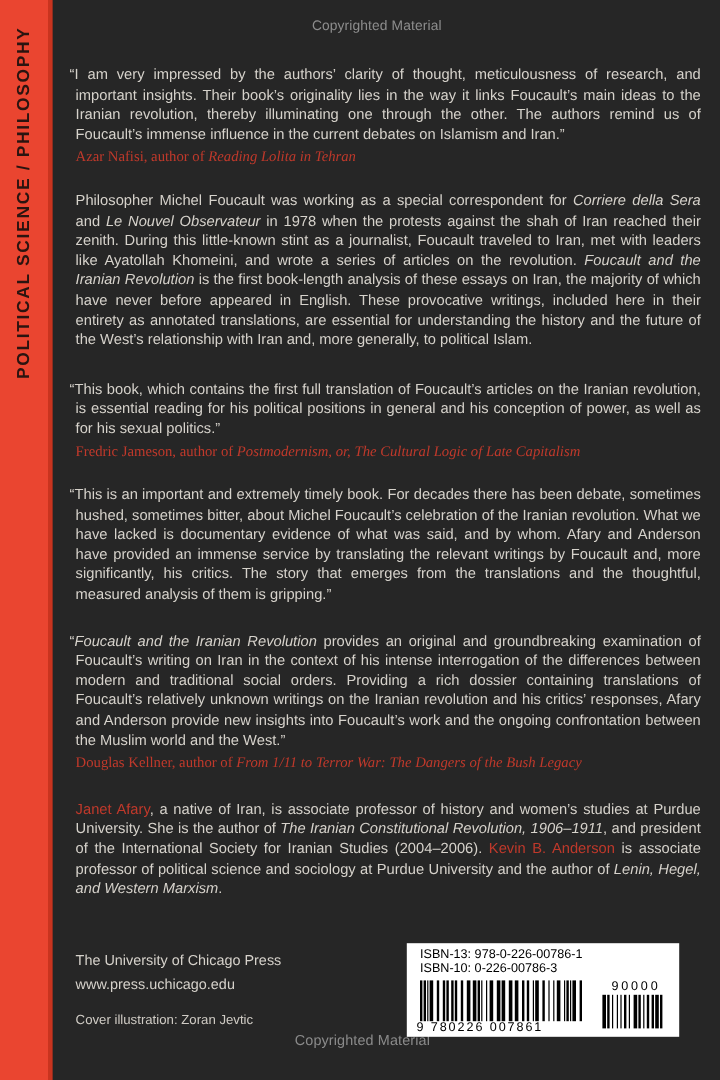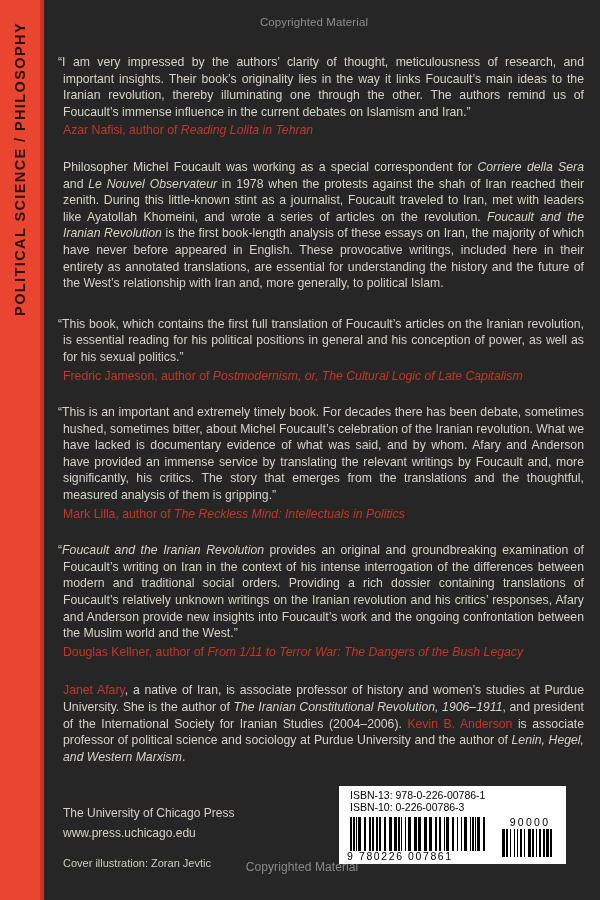--- a/index.html
+++ b/index.html
@@ -100,41 +100,42 @@
     margin: 0 0 2px 0;
   }
   .blurb.hang {
     text-indent: -5px;
   }
   .attrib {
     color: #c0392b;
     font-size: 12.25px;
     line-height: 16.6px;
     margin: 0;
+    font-family: Liberation Serif, serif;
   }
   .attrib em, .blurb em, .bio em {
     font-style: italic;
   }
   .gap-md { height: 20px; }
   .gap-lg { height: 22px; }
   .bio {
     color: #d6d2cb;
     font-size: 12.25px;
     line-height: 16.6px;
     text-align: justify;
     margin: 0;
   }
   .bio .name {
     color: #c0392b;
   }
   
   .footer {
     position: absolute;
     left: 63px;
-    bottom: 27px;
+    bottom: 40px;
     width: 290px;
   }
   .footer-line {
     color: #d6d2cb;
     font-size: 12px;
     line-height: 20px;
   }
   .footer-line.small {
     font-size: 11px;
     margin-top: 10px;
@@ -235,21 +236,20 @@
       <p class="blurb"><span>Philosopher Michel Foucault was working as a special correspondent for </span><em>Corriere della Sera</em><span> and </span><em>Le Nouvel Observateur</em><span> in 1978 when the protests against the shah of Iran reached their zenith. During this little-known stint as a journalist, Foucault traveled to Iran, met with leaders like Ayatollah Khomeini, and wrote a series of articles on the revolution. </span><em>Foucault and the Iranian Revolution</em><span> is the first book-length analysis of these essays on Iran, the majority of which have never before appeared in English. These provocative writings, included here in their entirety as annotated translations, are essential for understanding the history and the future of the West’s relationship with Iran and, more generally, to political Islam.</span></p>
 
       <div class="gap-lg"></div>
 
       <p class="blurb hang">“This book, which contains the first full translation of Foucault’s articles on the Iranian revolution, is essential reading for his political positions in general and his conception of power, as well as for his sexual politics.”</p>
       <p class="attrib"><span>Fredric Jameson, author of </span><em>Postmodernism, or, The Cultural Logic of Late Capitalism</em></p>
 
       <div class="gap-md"></div>
 
       <p class="blurb hang">“This is an important and extremely timely book. For decades there has been debate, sometimes hushed, sometimes bitter, about Michel Foucault’s celebration of the Iranian revolution. What we have lacked is documentary evidence of what was said, and by whom. Afary and Anderson have provided an immense service by translating the relevant writings by Foucault and, more significantly, his critics. The story that emerges from the translations and the thoughtful, measured analysis of them is gripping.”</p>
-      <p class="attrib"><span>Mark Lilla, author of </span><em>The Reckless Mind: Intellectuals in Politics</em></p>
 
       <div class="gap-md"></div>
 
       <p class="blurb hang"><span>“</span><em>Foucault and the Iranian Revolution</em><span> provides an original and groundbreaking examination of Foucault’s writing on Iran in the context of his intense interrogation of the differences between modern and traditional social orders. Providing a rich dossier containing translations of Foucault’s relatively unknown writings on the Iranian revolution and his critics’ responses, Afary and Anderson provide new insights into Foucault’s work and the ongoing confrontation between the Muslim world and the West.”</span></p>
       <p class="attrib"><span>Douglas Kellner, author of </span><em>From 1/11 to Terror War: The Dangers of the Bush Legacy</em></p>
 
       <div class="gap-lg"></div>
 
       <p class="bio"><span class="name">Janet Afary</span><span>, a native of Iran, is associate professor of history and women’s studies at Purdue University. She is the author of </span><em>The Iranian Constitutional Revolution, 1906–1911</em><span>, and president of the International Society for Iranian Studies (2004–2006). </span><span class="name">Kevin B. Anderson</span><span> is associate professor of political science and sociology at Purdue University and the author of </span><em>Lenin, Hegel, and Western Marxism</em><span>.</span></p>
 

